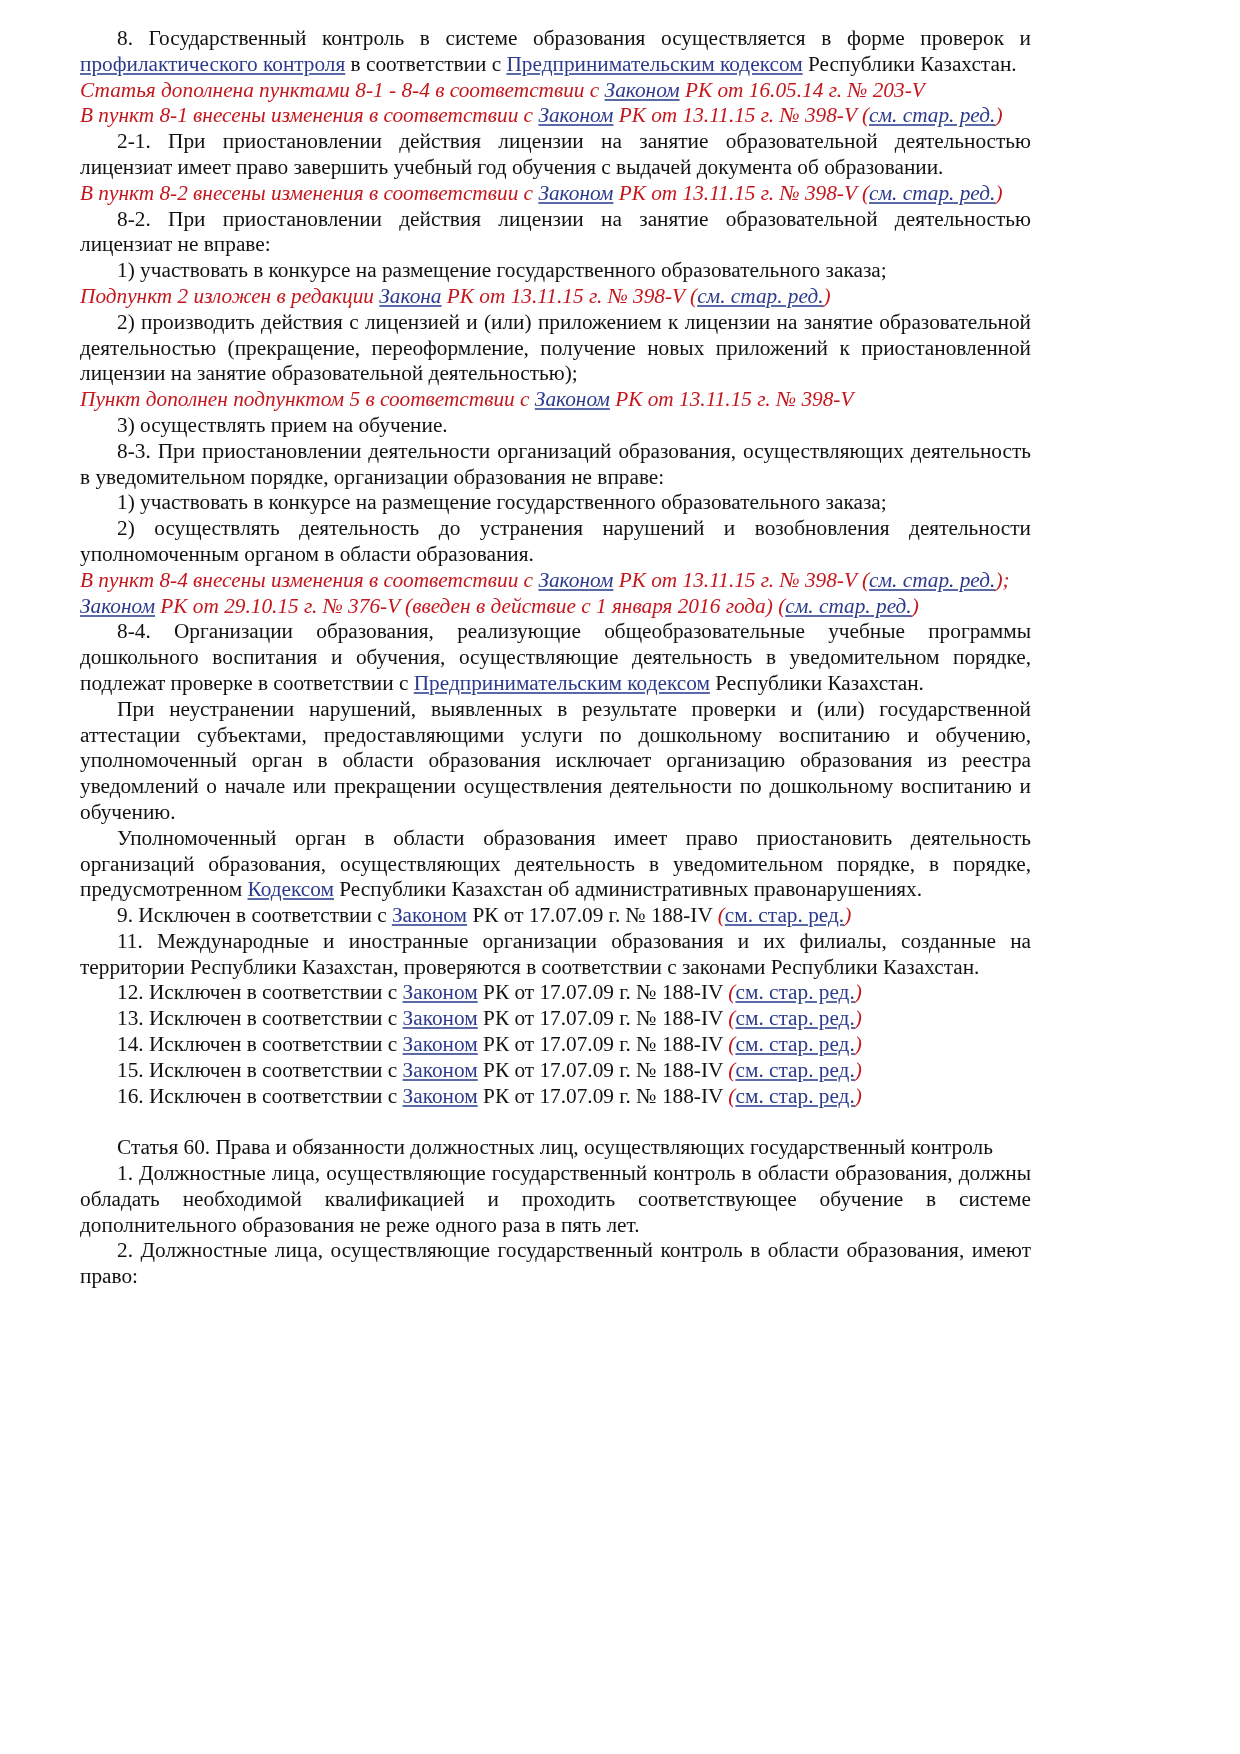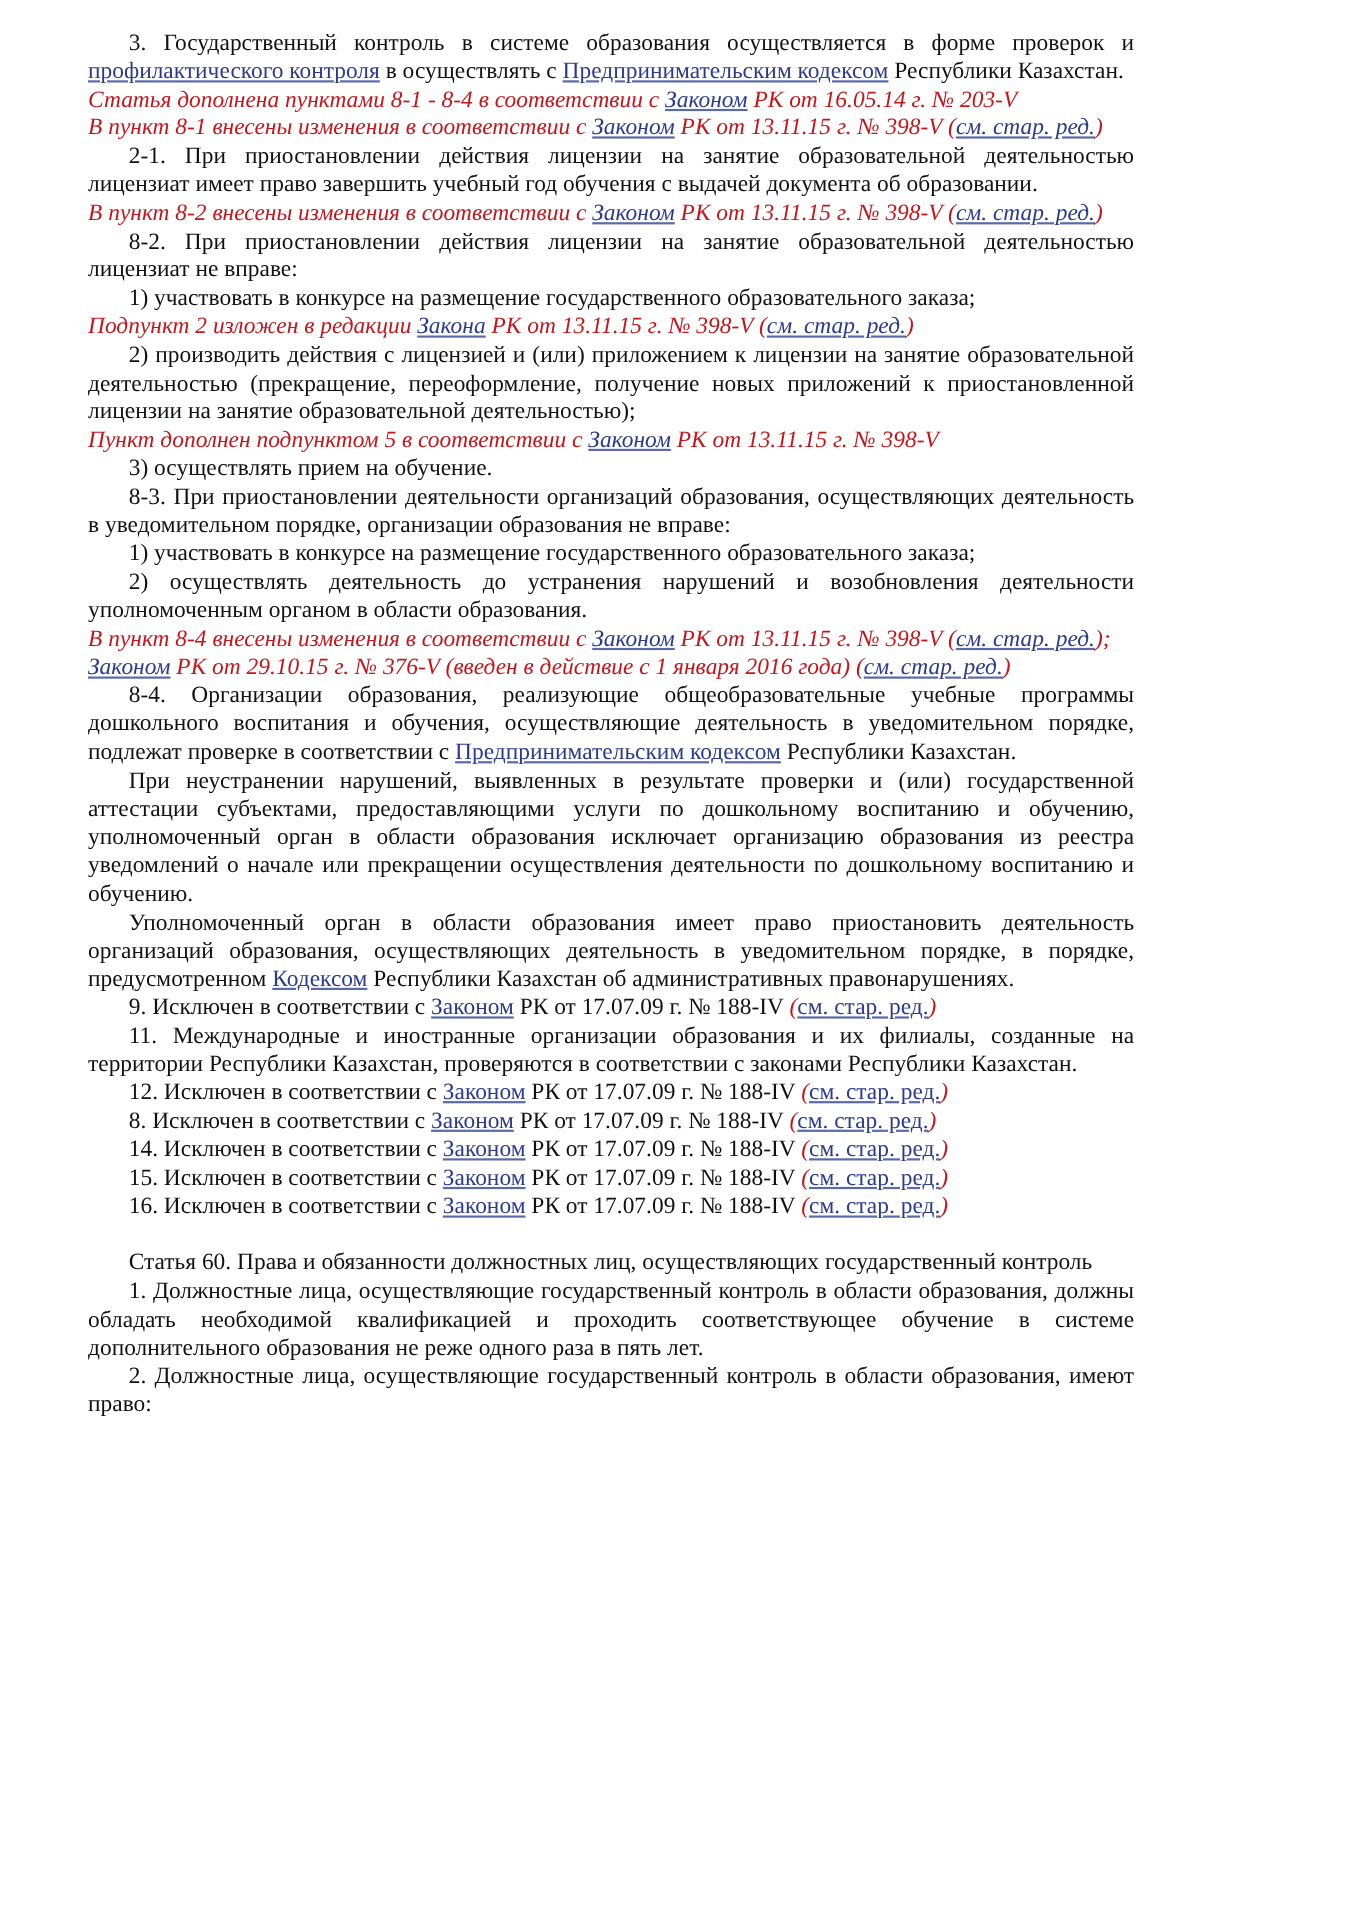--- a/index.html
+++ b/index.html
@@ -46,41 +46,41 @@
       cursor: pointer;
     }
     .note a.lnk { font-style: italic; }
     .red { color: #c4161c; font-style: italic; }
     .p.nojust { text-align: left; }
   </style>
 </head>
 <body>
 
 <div class="page" id="doc">
-    <p class="p"><span>3. Государственный контроль в системе образования осуществляется в форме проверок и </span><a class="lnk">профилактического контроля</a><span> в осуществлять с </span><a class="lnk">Предпринимательским кодексом</a><span> Республики Казахстан.</span></p>
+    <p class="p"><span>8. Государственный контроль в системе образования осуществляется в форме проверок и </span><a class="lnk">профилактического контроля</a><span> в соответствии с </span><a class="lnk">Предпринимательским кодексом</a><span> Республики Казахстан.</span></p>
     <p class="p note"><span>Статья дополнена пунктами 8-1 - 8-4 в соответствии с </span><a class="lnk">Законом</a><span> РК от 16.05.14 г. № 203-V</span></p>
     <p class="p note"><span>В пункт 8-1 внесены изменения в соответствии с </span><a class="lnk">Законом</a><span> РК от 13.11.15 г. № 398-V (</span><a class="lnk">см. стар. ред.</a><span>)</span></p>
     <p class="p"><span>2-1. При приостановлении действия лицензии на занятие образовательной деятельностью лицензиат имеет право завершить учебный год обучения с выдачей документа об образовании.</span></p>
     <p class="p note"><span>В пункт 8-2 внесены изменения в соответствии с </span><a class="lnk">Законом</a><span> РК от 13.11.15 г. № 398-V (</span><a class="lnk">см. стар. ред.</a><span>)</span></p>
     <p class="p"><span>8-2. При приостановлении действия лицензии на занятие образовательной деятельностью лицензиат не вправе:</span></p>
     <p class="p"><span>1) участвовать в конкурсе на размещение государственного образовательного заказа;</span></p>
     <p class="p note"><span>Подпункт 2 изложен в редакции </span><a class="lnk">Закона</a><span> РК от 13.11.15 г. № 398-V (</span><a class="lnk">см. стар. ред.</a><span>)</span></p>
     <p class="p"><span>2) производить действия с лицензией и (или) приложением к лицензии на занятие образовательной деятельностью (прекращение, переоформление, получение новых приложений к приостановленной лицензии на занятие образовательной деятельностью);</span></p>
     <p class="p note"><span>Пункт дополнен подпунктом 5 в соответствии с </span><a class="lnk">Законом</a><span> РК от 13.11.15 г. № 398-V</span></p>
     <p class="p"><span>3) осуществлять прием на обучение.</span></p>
     <p class="p"><span>8-3. При приостановлении деятельности организаций образования, осуществляющих деятельность в уведомительном порядке, организации образования не вправе:</span></p>
     <p class="p"><span>1) участвовать в конкурсе на размещение государственного образовательного заказа;</span></p>
     <p class="p"><span>2) осуществлять деятельность до устранения нарушений и возобновления деятельности уполномоченным органом в области образования.</span></p>
     <p class="p note"><span>В пункт 8-4 внесены изменения в соответствии с </span><a class="lnk">Законом</a><span> РК от 13.11.15 г. № 398-V (</span><a class="lnk">см. стар. ред.</a><span>); </span><a class="lnk">Законом</a><span> РК от 29.10.15 г. № 376-V (введен в действие с 1 января 2016 года) (</span><a class="lnk">см. стар. ред.</a><span>)</span></p>
     <p class="p"><span>8-4. Организации образования, реализующие общеобразовательные учебные программы дошкольного воспитания и обучения, осуществляющие деятельность в уведомительном порядке, подлежат проверке в соответствии с </span><a class="lnk">Предпринимательским кодексом</a><span> Республики Казахстан.</span></p>
     <p class="p"><span>При неустранении нарушений, выявленных в результате проверки и (или) государственной аттестации субъектами, предоставляющими услуги по дошкольному воспитанию и обучению, уполномоченный орган в области образования исключает организацию образования из реестра уведомлений о начале или прекращении осуществления деятельности по дошкольному воспитанию и обучению.</span></p>
     <p class="p"><span>Уполномоченный орган в области образования имеет право приостановить деятельность организаций образования, осуществляющих деятельность в уведомительном порядке, в порядке, предусмотренном </span><a class="lnk">Кодексом</a><span> Республики Казахстан об административных правонарушениях.</span></p>
     <p class="p nojust"><span>9. Исключен в соответствии с </span><a class="lnk">Законом</a><span> РК от 17.07.09 г. № 188-IV </span><span class="red">(</span><a class="lnk">см. стар. ред.</a><span class="red">)</span></p>
     <p class="p"><span>11. Международные и иностранные организации образования и их филиалы, созданные на территории Республики Казахстан, проверяются в соответствии с законами Республики Казахстан.</span></p>
     <p class="p nojust"><span>12. Исключен в соответствии с </span><a class="lnk">Законом</a><span> РК от 17.07.09 г. № 188-IV </span><span class="red">(</span><a class="lnk">см. стар. ред.</a><span class="red">)</span></p>
-    <p class="p nojust"><span>8. Исключен в соответствии с </span><a class="lnk">Законом</a><span> РК от 17.07.09 г. № 188-IV </span><span class="red">(</span><a class="lnk">см. стар. ред.</a><span class="red">)</span></p>
+    <p class="p nojust"><span>13. Исключен в соответствии с </span><a class="lnk">Законом</a><span> РК от 17.07.09 г. № 188-IV </span><span class="red">(</span><a class="lnk">см. стар. ред.</a><span class="red">)</span></p>
     <p class="p nojust"><span>14. Исключен в соответствии с </span><a class="lnk">Законом</a><span> РК от 17.07.09 г. № 188-IV </span><span class="red">(</span><a class="lnk">см. стар. ред.</a><span class="red">)</span></p>
     <p class="p nojust"><span>15. Исключен в соответствии с </span><a class="lnk">Законом</a><span> РК от 17.07.09 г. № 188-IV </span><span class="red">(</span><a class="lnk">см. стар. ред.</a><span class="red">)</span></p>
     <p class="p nojust"><span>16. Исключен в соответствии с </span><a class="lnk">Законом</a><span> РК от 17.07.09 г. № 188-IV </span><span class="red">(</span><a class="lnk">см. стар. ред.</a><span class="red">)</span></p>
     <p class="p heading"><span>Статья 60. Права и обязанности должностных лиц, осуществляющих государственный контроль</span></p>
     <p class="p"><span>1. Должностные лица, осуществляющие государственный контроль в области образования, должны обладать необходимой квалификацией и проходить соответствующее обучение в системе дополнительного образования не реже одного раза в пять лет.</span></p>
     <p class="p"><span>2. Должностные лица, осуществляющие государственный контроль в области образования, имеют право:</span></p>
   </div>
 
 </body></html>

